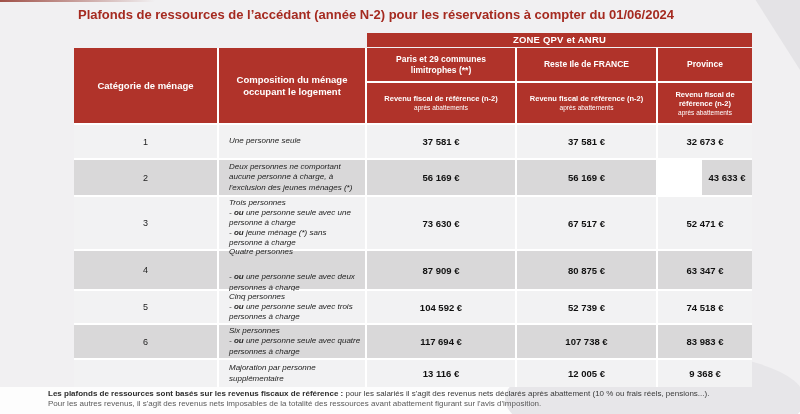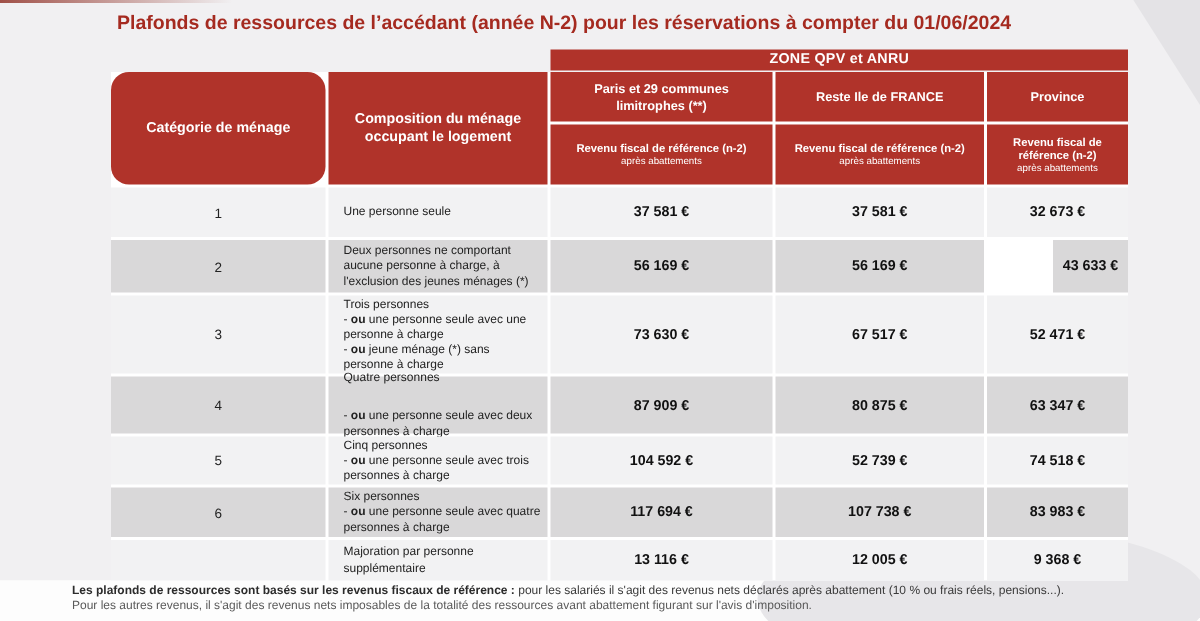--- a/index.html
+++ b/index.html
@@ -50,21 +50,21 @@
   .sub-main{font-size:7.5px;line-height:1.2;display:block;}
   .sub-small{font-size:6.5px;font-weight:normal;line-height:1.2;display:block;margin-top:1px;}
   .light{background:#f2f2f3;}
   .dark{background:#d9d8d9;}
   .cat{
     display:flex;align-items:center;justify-content:center;
     font-size:9px;color:#222;
   }
   .comp{
     display:flex;flex-direction:column;justify-content:center;
-    font-size:8px;color:#222;line-height:1.27;padding:3px 4px 3px 10px;
+    font-size:8px;color:#222;line-height:1.27;padding:3px 4px 3px 10px;font-style:italic;
   }
   .val{
     display:flex;align-items:center;justify-content:center;
     font-weight:bold;font-size:9.5px;color:#111;
   }
   .footnote{
     position:absolute;left:48px;top:389px;width:686px;
     font-size:8px;line-height:1.3;color:#3a3a3a;
   }
   .footnote p{margin:0;}
@@ -78,21 +78,21 @@
 <div class="bottom-strip"></div>
 <div class="deco-ellipse"></div>
 <div class="deco-corner"></div>
 <div class="deco-topline"></div>
 
 <h1 class="title">Plafonds de ressources de l’accédant (année N-2) pour les réservations à compter du 01/06/2024</h1>
 
 <div class="zone-banner">ZONE  QPV et ANRU</div>
 
 <div class="grid" id="grid">
-  <div class="cell hc" style="grid-column:1;grid-row:1 / span 2;border-radius:12px;">
+  <div class="cell hc" style="grid-column:1;grid-row:1 / span 2;">
     <span class="hc-main">Catégorie de ménage</span>
   </div>
   <div class="cell hc" style="grid-column:2;grid-row:1 / span 2;">
     <span class="hc-main">Composition du ménage occupant le logement</span>
   </div>
 
   <div class="cell hc" style="grid-column:3;grid-row:1;">
     <span class="hc-zone">Paris et 29 communes limitrophes (**)</span>
   </div>
   <div class="cell hc" style="grid-column:4;grid-row:1;">

